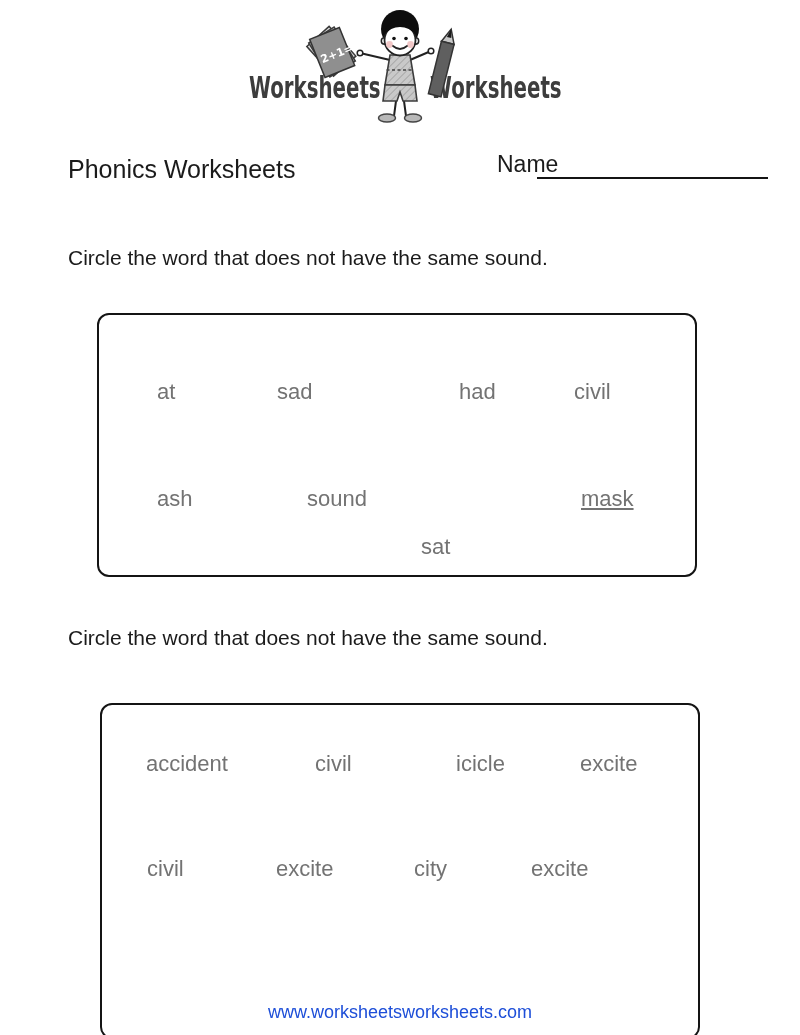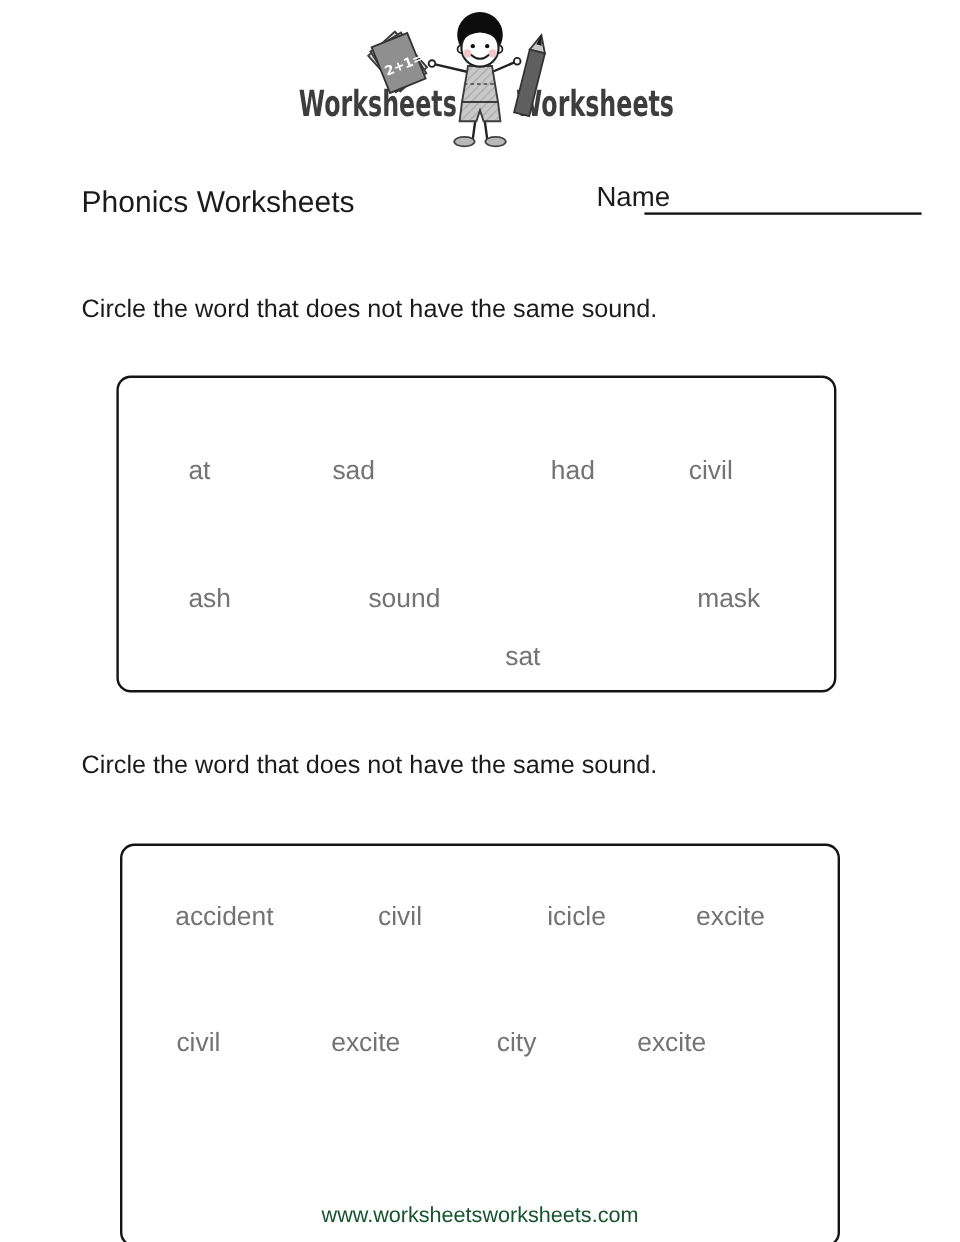--- a/index.html
+++ b/index.html
@@ -26,27 +26,27 @@
   .instruction.first{top:245px;}
   .instruction.second{top:625px;}
   
   .word-box{position:absolute;width:600px;border:2.5px solid #141414;border-radius:12px;background:#ffffff;box-sizing:border-box;}
   .word-box.box1{left:97px;top:313px;height:264px;}
   .word-box.box2{left:100px;top:703px;height:336px;}
   .word{position:absolute;font-size:22px;line-height:1;white-space:nowrap;color:#737373;}
   
   .b1r1{top:66px;}  .b1w0{left:58px;} .b1w1{left:178px;} .b1w2{left:320px;margin-left:40px;} .b1w3{left:475px;}
   
-  .b1r2{top:173px;} .b1w4{left:58px;} .b1w5{left:208px;} .b1w6{left:322px;margin-top:48px;} .b1w7{left:482px;}
+  .b1r2{top:173px;} .b1w4{left:58px;} .b1w5{left:208px;} .b1w6{left:322px;margin-top:48px;} .b1w7{left:482px;text-decoration:underline;}
   
   .b2r1{top:48px;}  .b2w0{left:44px;} .b2w1{left:213px;} .b2w2{left:354px;text-align:center;} .b2w3{left:478px;}
   
   .b2r2{top:153px;} .b2w4{left:45px;} .b2w5{left:174px;} .b2w6{left:312px;} .b2w7{left:429px;}
   
-  .footer-url{position:absolute;left:0;top:1002px;width:100%;text-align:center;font-size:18px;color:#14532d;}
+  .footer-url{position:absolute;left:0;top:1002px;width:100%;text-align:center;font-size:18px;color:#1d4ed8;}
 </style>
 </head>
 <body>
 
 <div class="page">
 
   <div class="logo-text left">Worksheets</div>
   <div class="logo-text right">Worksheets</div>
 
   <svg class="mascot-svg" viewBox="0 0 165 122" aria-hidden="true">

